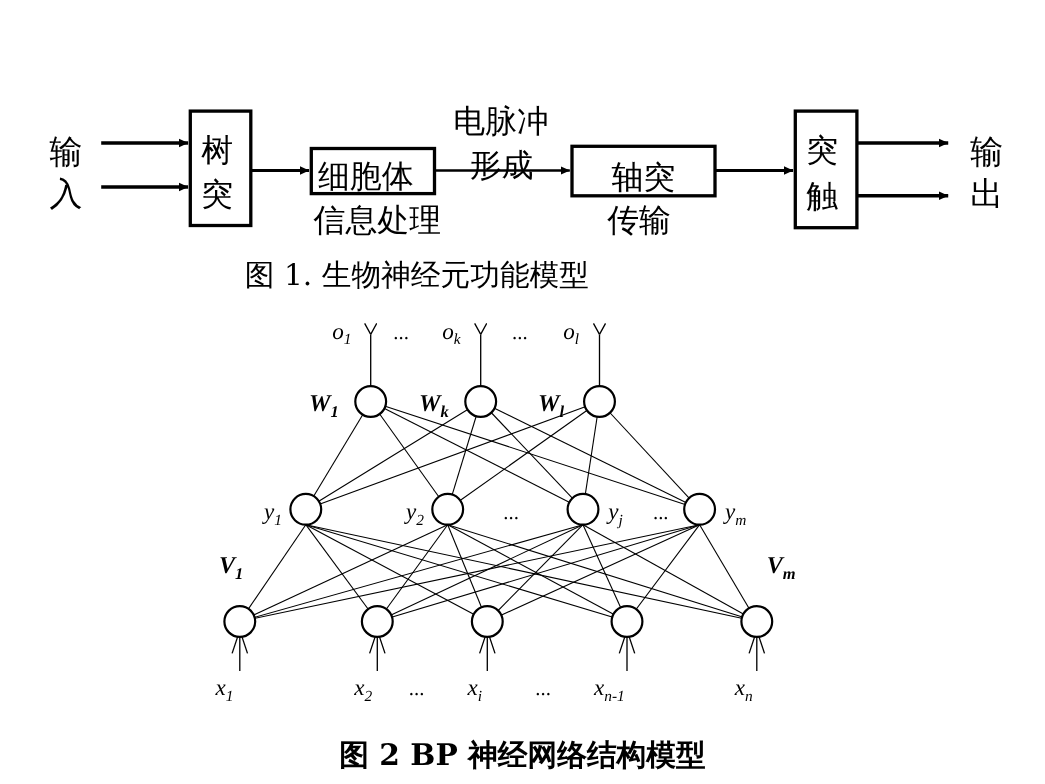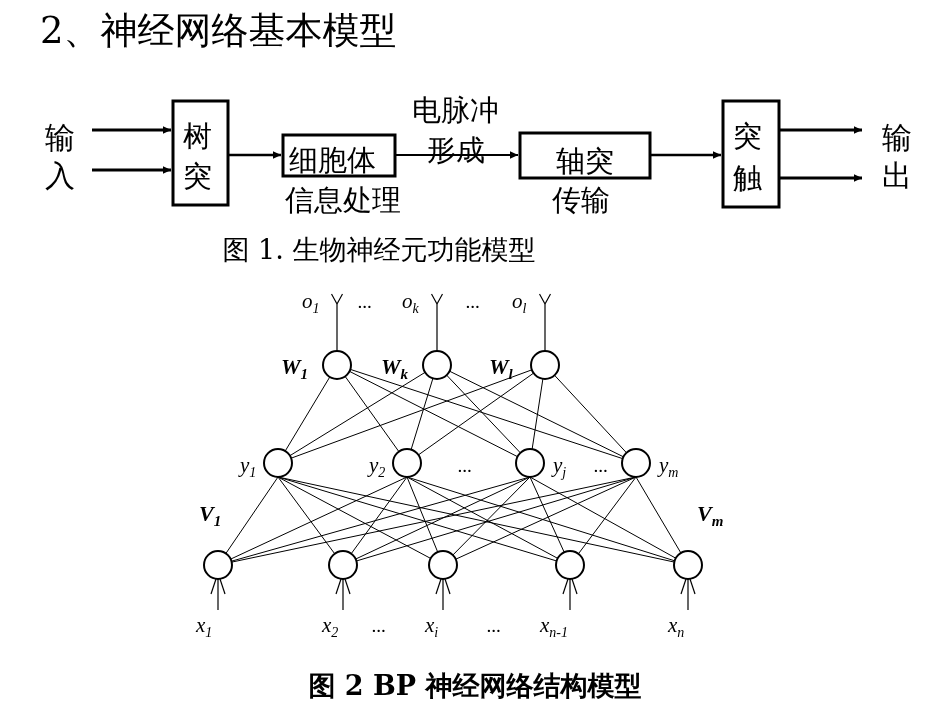--- a/index.html
+++ b/index.html
@@ -59,21 +59,20 @@
   .cjk {
     font-family: "DejaVu Serif", "Liberation Serif", serif;
   }
   text { fill: #000; }
 </style>
 </head>
 <body>
 
 <div class="slide">
 
-  <div id="slide-title">2、神经网络基本模型</div>
 
   <svg class="fig-svg" id="fig1-svg" width="950" height="230" viewBox="0 0 950 230">
     <defs>
       <marker id="arrowFat" markerWidth="9" markerHeight="9" refX="8.4" refY="4.5" orient="auto" markerUnits="userSpaceOnUse">
         <path d="M0,0.6 L8.6,4.5 L0,8.4 z" fill="#000"></path>
       </marker>
     </defs>
 
     <g>
       <line x1="92" y1="130" x2="171" y2="130" stroke="#000" stroke-width="3.2" marker-end="url(#arrowFat)"></line>

